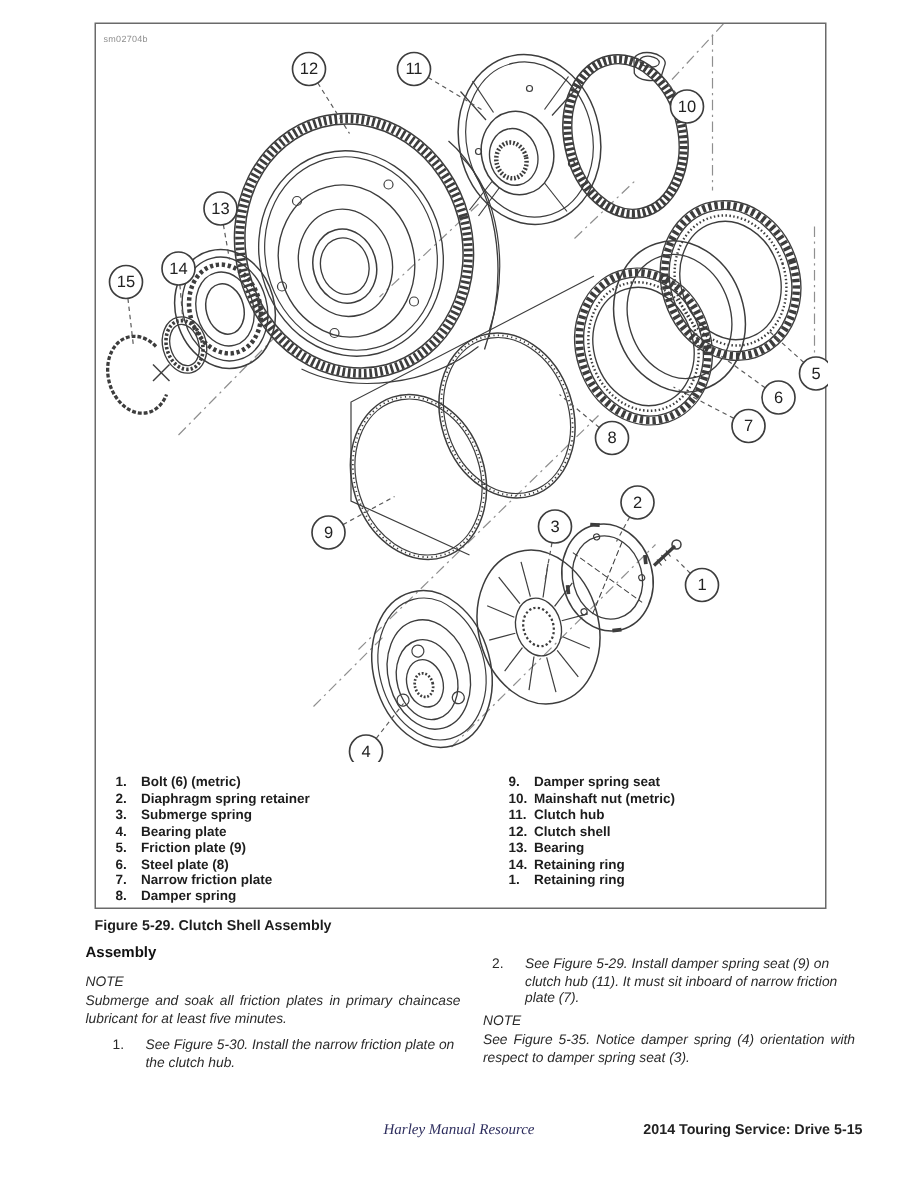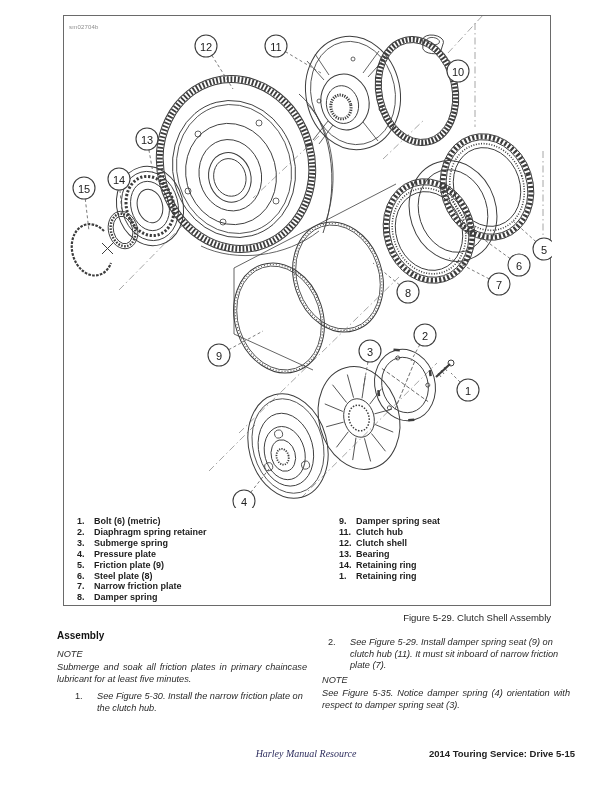--- a/index.html
+++ b/index.html
@@ -15,22 +15,22 @@
 
   
   .plist{position:absolute;top:500px;font-size:9px;font-weight:bold;line-height:10.9px;color:#1d1d1d;}
   .plist.left{left:13px;width:240px;}
   .plist.right{left:275px;width:205px;}
   .plist-row{display:flex;}
   .pnum{flex:none;width:17px;}
   .pname{flex:1;}
 
   
-  .caption{position:absolute;left:63px;top:612px;width:488px;text-align:right;
-           font-size:9.5px;font-weight:normal;color:#1d1d1d;}
+  .caption{position:absolute;left:63px;top:612px;width:488px;text-align:left;
+           font-size:9.5px;font-weight:bold;color:#1d1d1d;}
 
   
   .col{position:absolute;font-size:9.2px;line-height:11.6px;color:#2a2a2a;}
   .col.left{left:57px;top:630px;width:250px;}
   .col.right{left:322px;top:637px;width:248px;}
   .h-assembly{font-size:10px;font-weight:bold;color:#111;margin:0 0 7px 0;}
   .note-label{font-style:italic;margin:3px 0 2px 0;}
   .note-text{font-style:italic;text-align:justify;margin:0 0 6px 0;}
   .step{display:flex;margin-top:6px;}
   .step .snum{flex:none;width:22px;}
@@ -331,21 +331,21 @@
         <div class="plist-row">
           <span class="pnum">2.</span>
           <span class="pname">Diaphragm spring retainer</span>
         </div>
         <div class="plist-row">
           <span class="pnum">3.</span>
           <span class="pname">Submerge spring</span>
         </div>
         <div class="plist-row">
           <span class="pnum">4.</span>
-          <span class="pname">Pressure plate</span>
+          <span class="pname">Bearing plate</span>
         </div>
         <div class="plist-row">
           <span class="pnum">5.</span>
           <span class="pname">Friction plate (9)</span>
         </div>
         <div class="plist-row">
           <span class="pnum">6.</span>
           <span class="pname">Steel plate (8)</span>
         </div>
         <div class="plist-row">
@@ -354,20 +354,24 @@
         </div>
         <div class="plist-row">
           <span class="pnum">8.</span>
           <span class="pname">Damper spring</span>
         </div>
       </div>
     <div class="plist right">
         <div class="plist-row">
           <span class="pnum">9.</span>
           <span class="pname">Damper spring seat</span>
+        </div>
+        <div class="plist-row">
+          <span class="pnum">10.</span>
+          <span class="pname">Mainshaft nut (metric)</span>
         </div>
         <div class="plist-row">
           <span class="pnum">11.</span>
           <span class="pname">Clutch hub</span>
         </div>
         <div class="plist-row">
           <span class="pnum">12.</span>
           <span class="pname">Clutch shell</span>
         </div>
         <div class="plist-row">

